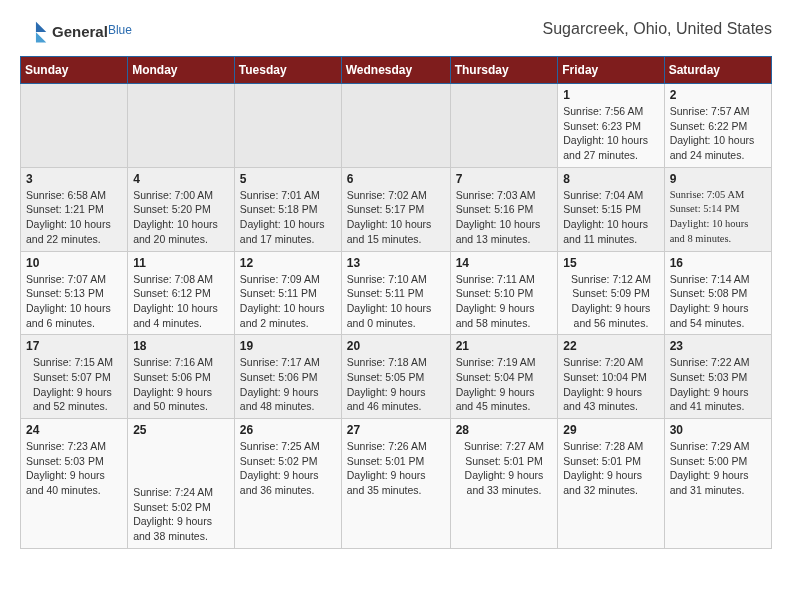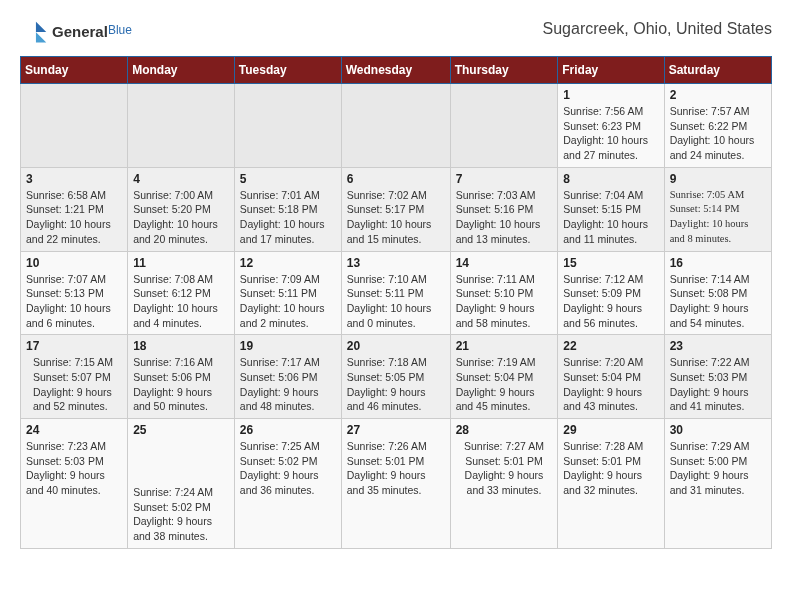--- a/index.html
+++ b/index.html
@@ -229,21 +229,21 @@
 Daylight: 10 hours and 0 minutes.</div>
           </td>
           <td>
             <span class="day-num">14</span>
             <div class="day-detail" style="white-space: pre-line;">Sunrise: 7:11 AM
 Sunset: 5:10 PM
 Daylight: 9 hours and 58 minutes.</div>
           </td>
           <td>
             <span class="day-num">15</span>
-            <div class="day-detail" style="white-space: pre-line;">Sunrise: 7:12 AM
+            <div class="day-detail" style="white-space: pre-line; text-align: center;">Sunrise: 7:12 AM
 Sunset: 5:09 PM
 Daylight: 9 hours and 56 minutes.</div>
           </td>
           <td>
             <span class="day-num">16</span>
             <div class="day-detail" style="white-space: pre-line;">Sunrise: 7:14 AM
 Sunset: 5:08 PM
 Daylight: 9 hours and 54 minutes.</div>
           </td>
         </tr>
@@ -274,21 +274,21 @@
           </td>
           <td>
             <span class="day-num">21</span>
             <div class="day-detail" style="white-space: pre-line;">Sunrise: 7:19 AM
 Sunset: 5:04 PM
 Daylight: 9 hours and 45 minutes.</div>
           </td>
           <td>
             <span class="day-num">22</span>
             <div class="day-detail" style="white-space: pre-line;">Sunrise: 7:20 AM
-Sunset: 5:04 PM
+Sunset: 10:04 PM
 Daylight: 9 hours and 43 minutes.</div>
           </td>
           <td>
             <span class="day-num">23</span>
             <div class="day-detail" style="white-space: pre-line;">Sunrise: 7:22 AM
 Sunset: 5:03 PM
 Daylight: 9 hours and 41 minutes.</div>
           </td>
         </tr>
         <tr>

